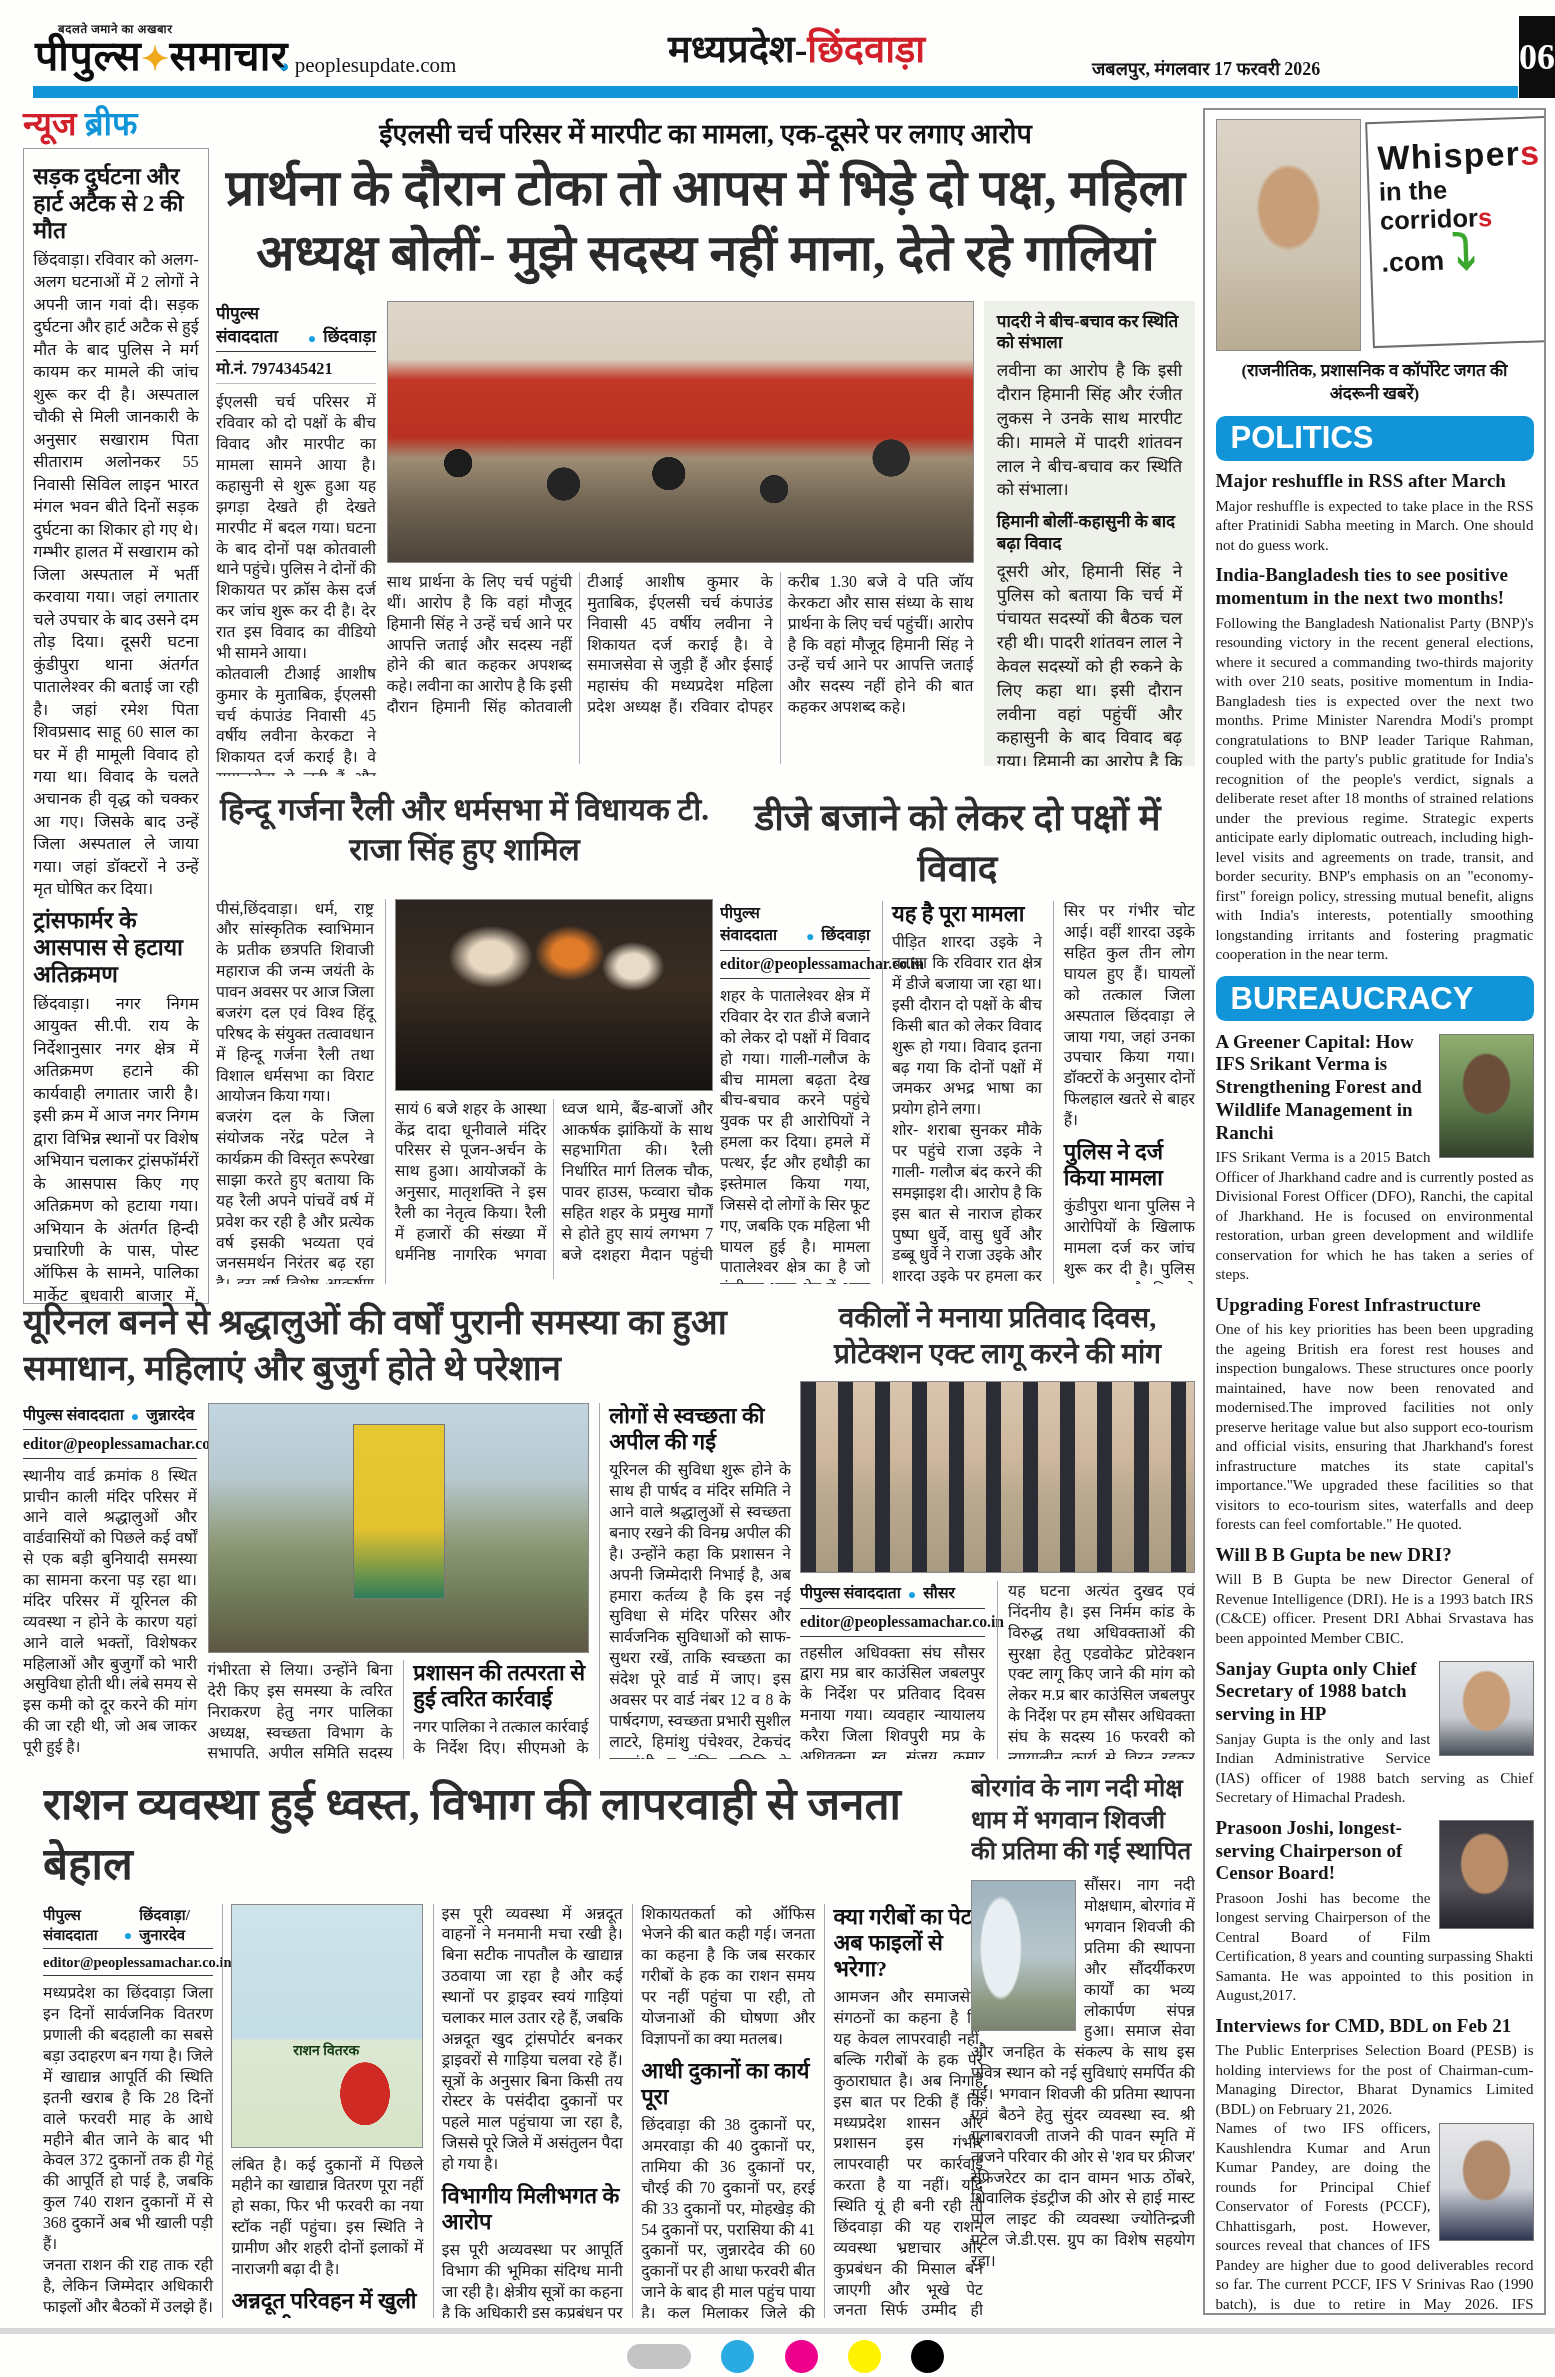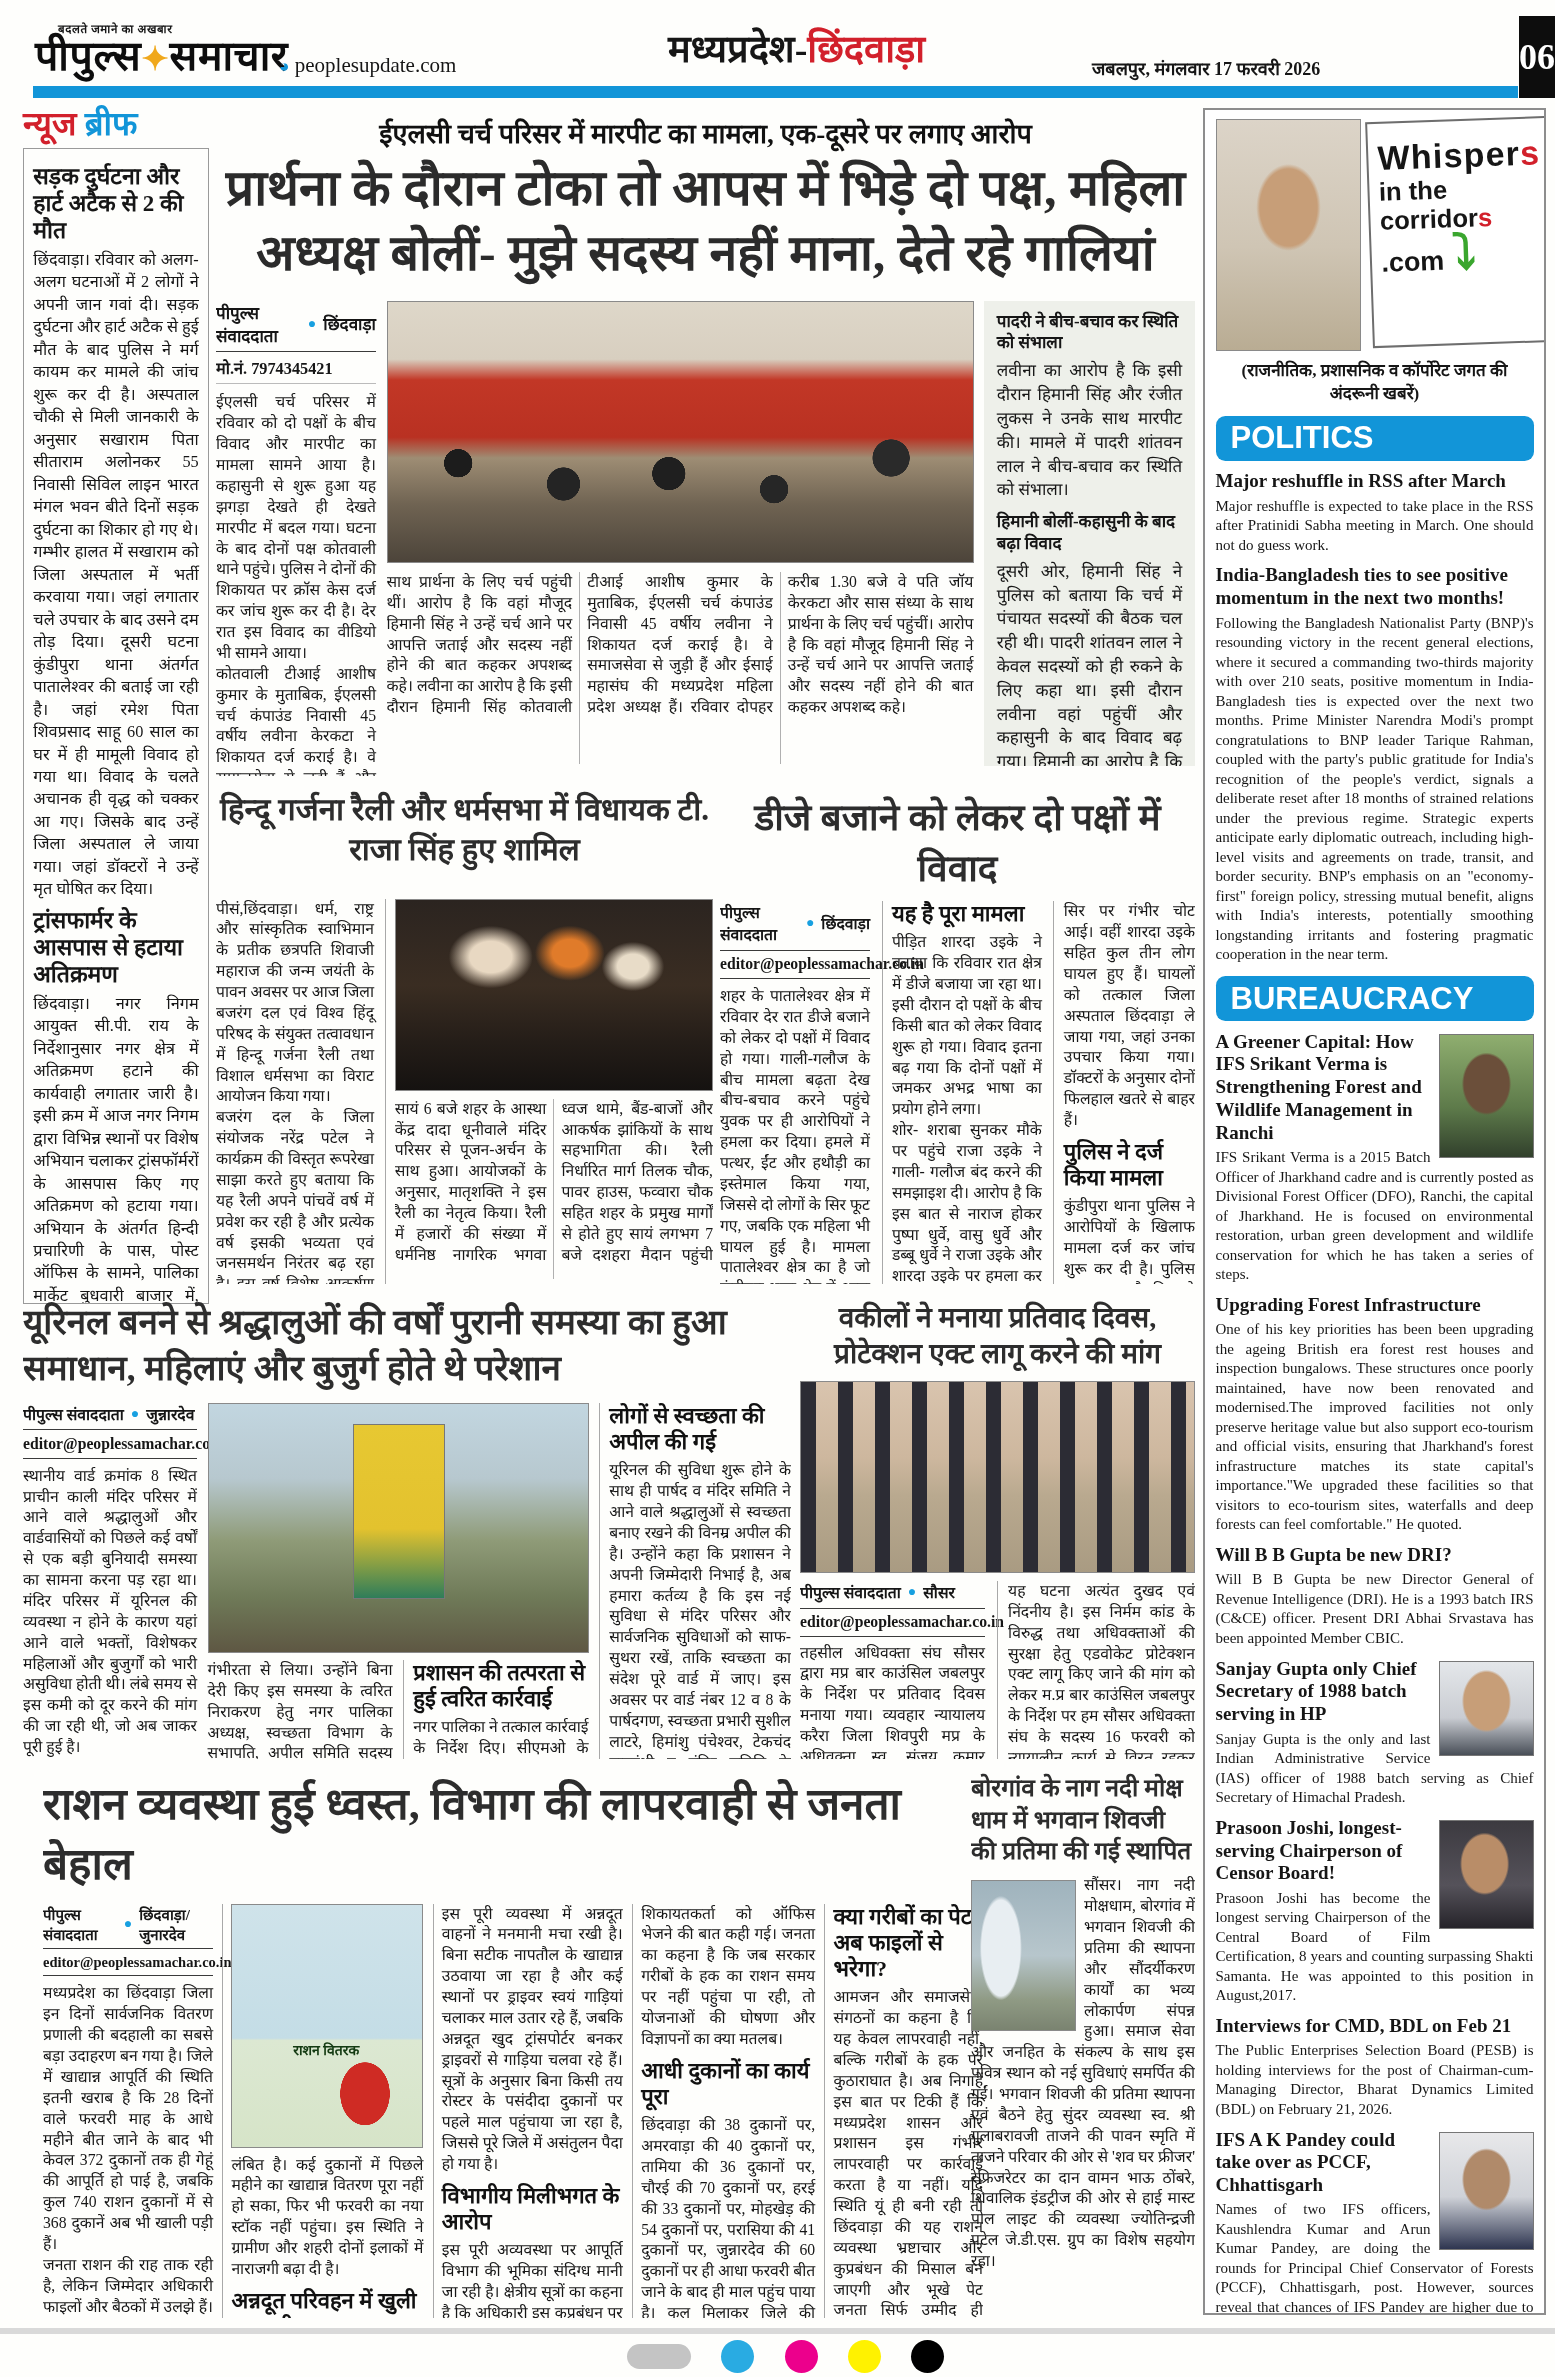--- a/index.html
+++ b/index.html
@@ -5,21 +5,21 @@
   html,body{margin:0;padding:0;background:#e8e8e8;}
   .page{position:relative;width:1555px;height:2377px;background:#fefefc;
         font-family:"Liberation Serif","DejaVu Serif",serif;color:#161616;overflow:hidden;}
   .abs{position:absolute;}
   .jt{text-align:justify;}
   .pre{white-space:pre-line;}
   .b{font-weight:700;}
   .ctr{text-align:center;}
   .body-txt{font-size:15.7px;line-height:1.33;}
   .photo{border:0.6px solid #8a8a8a;box-sizing:border-box;}
-  .byline-row{display:flex;align-items:center;gap:7px;font-size:17px;font-weight:700;
+  .byline-row{display:flex;align-items:flex-end;gap:7px;font-size:17px;font-weight:700;
               border-bottom:1.7px solid #3a3a3a;padding-bottom:4.6px;}
   .bdot{color:#18a0e0;font-size:14px;}
   .email{font-size:15.7px;font-weight:700;border-bottom:1.7px solid #3a3a3a;padding:4.6px 0;}
   .subhead{font-size:22px;font-weight:700;line-height:1.2;color:#111;margin:8.1px 0 4.6px 0;}
   .vr{border-left:0.6px solid #a8a8a8;}
   .cols3{columns:3;column-gap:15px;column-rule:0.6px solid #b0b0b0;}
   .cols2{columns:2;column-gap:15px;column-rule:0.6px solid #b0b0b0;}
   
   .masthead-logo{font-size:41px;font-weight:700;letter-spacing:0.6px;color:#0d0d0d;line-height:1;}
   .edition{font-size:38px;font-weight:700;line-height:1;}
@@ -348,21 +348,20 @@
       <div class="rail-photo ph-portrait3" style="width:93px;height:107px;"></div>
       <div class="rail-title">Prasoon Joshi, longest-serving Chairperson of Censor Board!</div>
       <div class="rail-body">Prasoon Joshi has become the longest serving Chairperson of the Central Board of Film Certification, 8 years and counting surpassing Shakti Samanta. He was appointed to this position in August,2017.</div>
     </div>
     <div>
       <div class="rail-title">Interviews for CMD, BDL on Feb 21</div>
       <div class="rail-body">The Public Enterprises Selection Board (PESB) is holding interviews for the post of Chairman-cum-Managing Director, Bharat Dynamics Limited (BDL) on February 21, 2026.</div>
     </div>
     <div>
       <div class="rail-photo ph-portrait4" style="width:93px;height:116px;"></div>
-      <div class="rail-title">IFS A K Pandey could take over as PCCF, Chhattisgarh</div>
       <div class="rail-body">Names of two IFS officers, Kaushlendra Kumar and Arun Kumar Pandey, are doing the rounds for Principal Chief Conservator of Forests (PCCF), Chhattisgarh, post. However, sources reveal that chances of IFS Pandey are higher due to good deliverables record so far. The current PCCF, IFS V Srinivas Rao (1990 batch), is due to retire in May 2026. IFS Kaushlendra Kumar and IFS Arun Kumar Pandey are 1992 and 1994 batch officers.</div>
     </div>
 
   </div>
 
   <div class="abs" style="left:0;top:2328px;width:1555px;height:5.8px;background:#d9d9d9;"></div>
   <div class="abs" style="left:627px;top:2340px;">
     <span class="mark c-gray"></span>
     <span class="mark c-cyan"></span>
     <span class="mark c-mag"></span>

